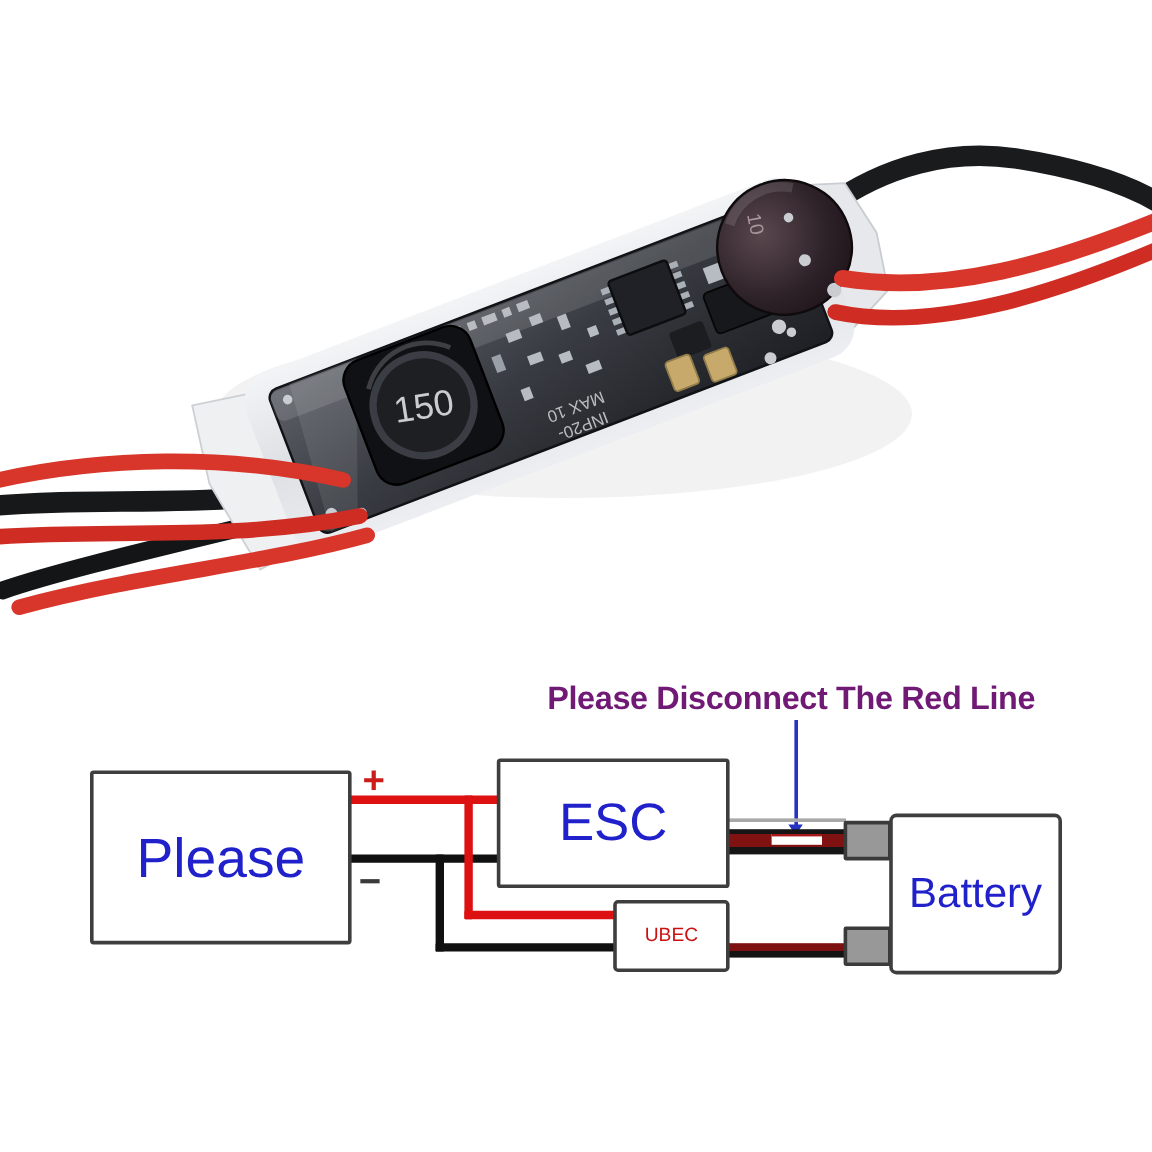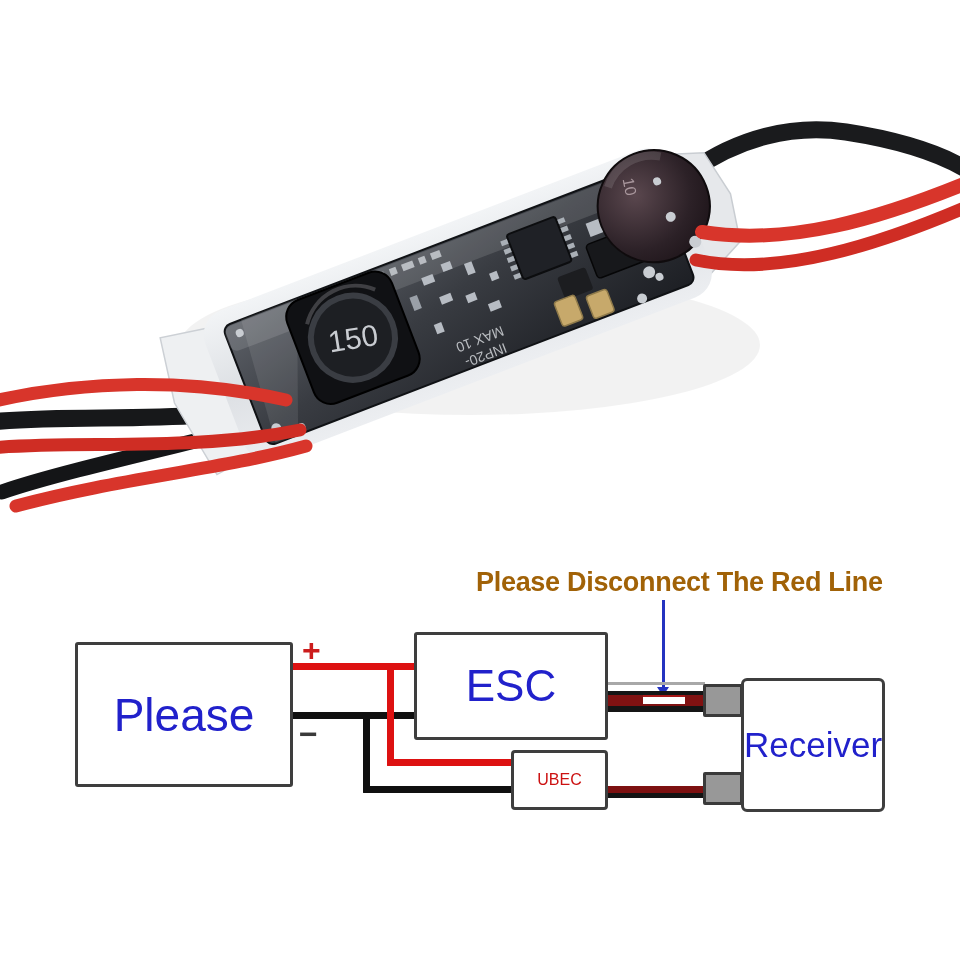--- a/index.html
+++ b/index.html
@@ -7,21 +7,21 @@
     position:relative;width:960px;height:960px;background:#ffffff;overflow:hidden;
     font-family:"Liberation Sans", sans-serif;
   }
   .photo{position:absolute;left:0;top:0;width:960px;height:540px;}
 
   .diagram{position:absolute;left:0;top:540px;width:960px;height:420px;}
   .diagram *{position:absolute;box-sizing:border-box;}
 
   .warning{
     left:456px;top:27px;white-space:nowrap;
-    color:#a16207;font-size:27px;font-weight:bold;letter-spacing:-0.3px;margin-left:20px;
+    color:#701a75;font-size:27px;font-weight:bold;letter-spacing:-0.3px;
   }
   .pointer-line{left:662px;top:60px;width:3px;height:88px;background:#2433c0;}
   .pointer-arrow{
     left:657px;top:147px;width:0;height:0;
     border-left:6px solid transparent;border-right:6px solid transparent;
     border-top:9px solid #2433c0;
   }
 
   .box{
     background:#ffffff;border:3px solid #3e3e3e;border-radius:3px;
@@ -220,17 +220,17 @@
     <div class="box box-battery">
       <span>Please</span>
     </div>
     <div class="box box-esc">
       <span>ESC</span>
     </div>
     <div class="box box-ubec">
       <span>UBEC</span>
     </div>
     <div class="box box-receiver">
-      <span>Receiver</span>
+      <span>Battery</span>
     </div>
 
   </div>
 </div>
 
 </body></html>

